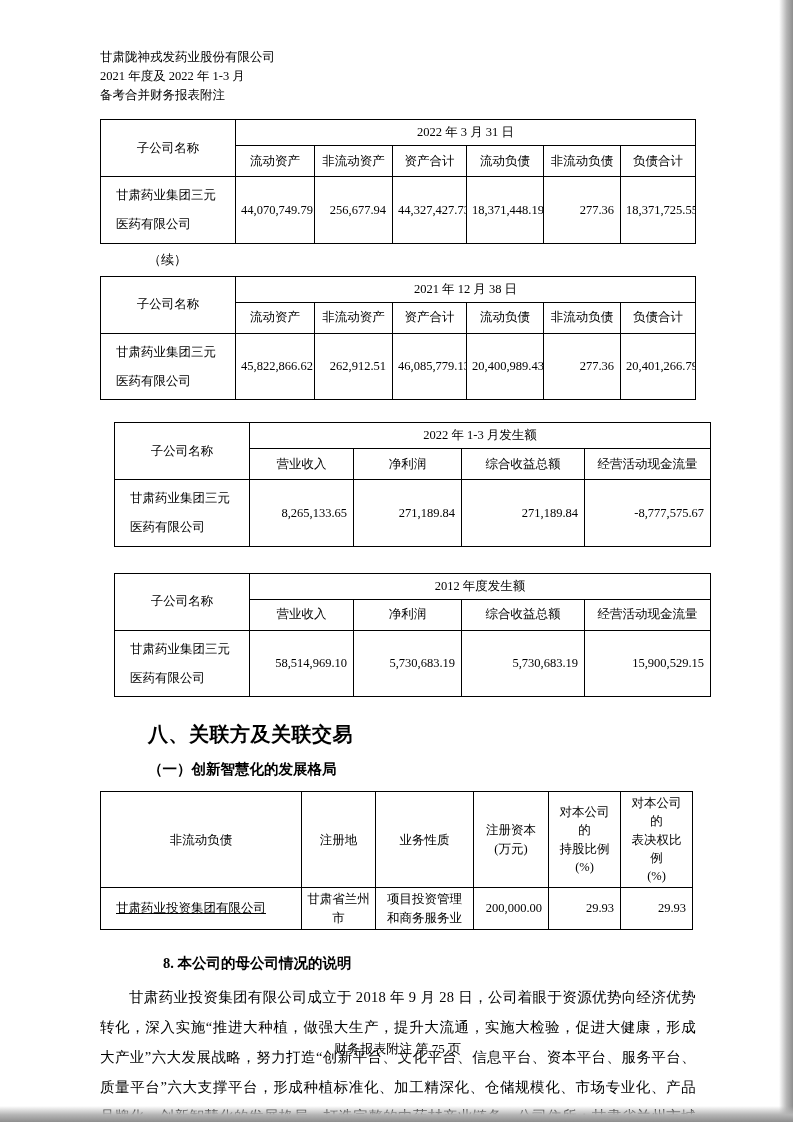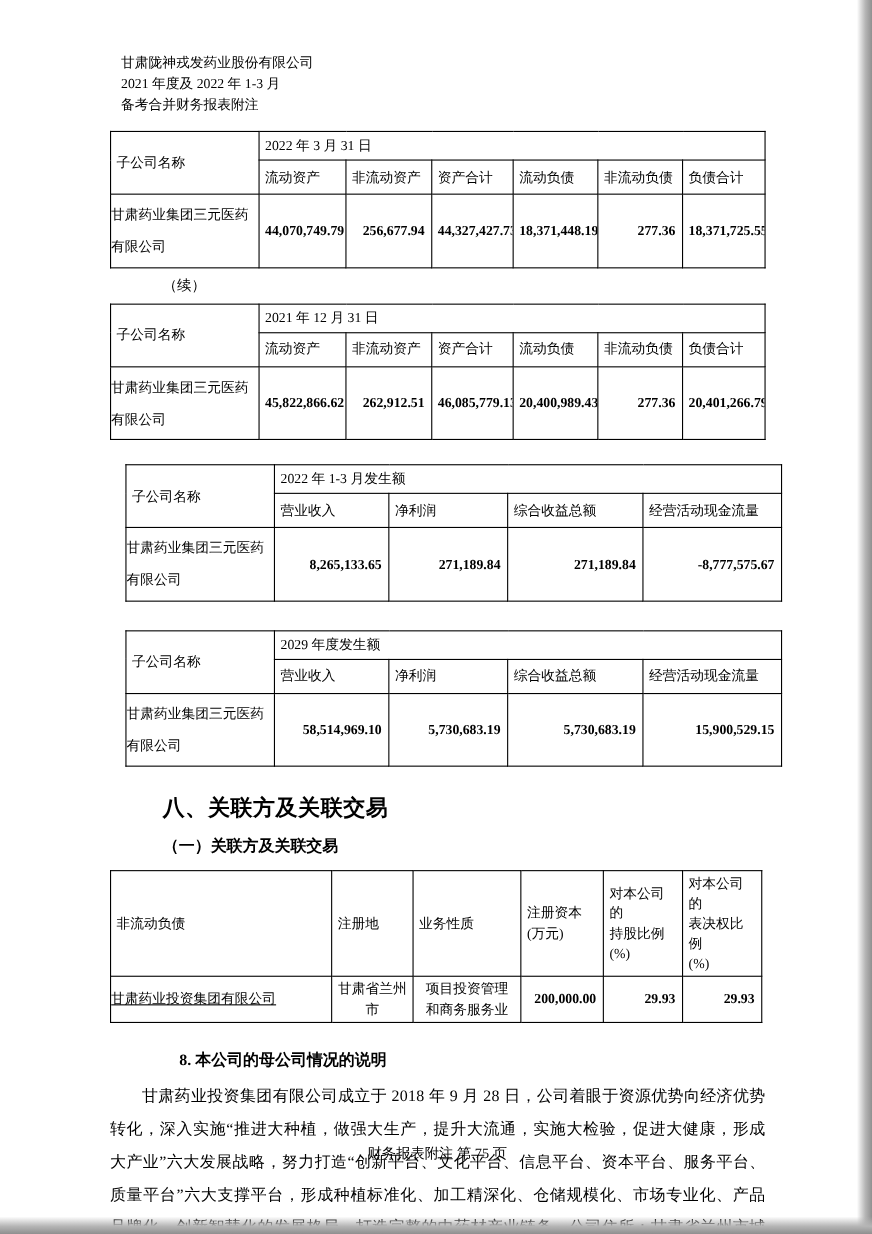--- a/index.html
+++ b/index.html
@@ -1,29 +1,29 @@
 <!DOCTYPE html>
 <html><head>
 <meta charset="utf-8">
 <style>
   * { margin:0; padding:0; box-sizing:border-box; }
   html,body { background:#ffffff; }
   body { font-family:"Liberation Serif","DejaVu Serif",serif; color:#000; }
   .page { position:relative; width:793px; height:1122px; background:#fff; overflow:hidden; }
   .content { position:absolute; left:100px; top:48px; width:596px; }
 
-  .doc-header { font-size:12.5px; line-height:1.5; margin-left:10px; margin-bottom:15px; }
+  .doc-header { font-size:12.5px; line-height:1.5; margin-left:0; margin-bottom:15px; }
 
   table { border-collapse:collapse; table-layout:fixed; font-size:12.5px; border:1.5px solid #000; }
   td { border:1px solid #000; padding:2px 5px; vertical-align:middle; overflow:hidden; }
-  .hdr { }
+  .hdr { text-align:center; }
   .period { height:26px; }
   .colhdr { height:31px; }
-  .name-cell { text-align:left; line-height:2.3; padding:4px 0; }
-  .num { text-align:right; padding-right:6px;font-weight:bold; }
+  .name-cell { text-align:left; line-height:2.3; padding:4px 15px; }
+  .num { text-align:right; padding-right:6px; }
   .data-row td { height:58px; }
 
   .t-balance { width:595px; }
   .t-income  { width:596px; margin-left:14px; }
   .t-parent  { width:592px; }
   .t-parent .hdr { line-height:1.45; }
   .pre { white-space:pre-line; }
   .t-parent .head-row td { height:48px; }
   .t-parent .data-row td { height:40px; }
   .t-parent .name-cell { line-height:1.5;text-decoration:underline; }
@@ -101,21 +101,21 @@
           <col style="width:79px">
           <col style="width:78px">
           <col style="width:74px">
           <col style="width:77px">
           <col style="width:77px">
           <col style="width:75px">
         </colgroup>
       <tbody>
         <tr>
           <td rowspan="2" class="hdr">子公司名称</td>
-          <td colspan="6" class="hdr period">2021 年 12 月 31 日</td>
+          <td colspan="6" class="hdr period">2021 年 12 月 38 日</td>
         </tr>
         <tr>
           <td class="hdr colhdr">流动资产</td>
           <td class="hdr colhdr">非流动资产</td>
           <td class="hdr colhdr">资产合计</td>
           <td class="hdr colhdr">流动负债</td>
           <td class="hdr colhdr">非流动负债</td>
           <td class="hdr colhdr">负债合计</td>
         </tr>
         <tr class="data-row">
@@ -167,40 +167,40 @@
       <colgroup>
           <col style="width:135px">
           <col style="width:104px">
           <col style="width:108px">
           <col style="width:123px">
           <col style="width:126px">
         </colgroup>
       <tbody>
         <tr>
           <td rowspan="2" class="hdr">子公司名称</td>
-          <td colspan="4" class="hdr period">2029 年度发生额</td>
+          <td colspan="4" class="hdr period">2012 年度发生额</td>
         </tr>
         <tr>
           <td class="hdr colhdr">营业收入</td>
           <td class="hdr colhdr">净利润</td>
           <td class="hdr colhdr">综合收益总额</td>
           <td class="hdr colhdr">经营活动现金流量</td>
         </tr>
         <tr class="data-row">
           <td class="name-cell">甘肃药业集团三元医药有限公司</td>
           <td class="num">58,514,969.10</td>
           <td class="num">5,730,683.19</td>
           <td class="num">5,730,683.19</td>
           <td class="num">15,900,529.15</td>
         </tr>
       </tbody>
     </table>
 
     <div class="h1">八、关联方及关联交易</div>
-    <div class="h2">（一）关联方及关联交易</div>
+    <div class="h2">（一）创新智慧化的发展格局</div>
 
     <table class="t-parent">
       <colgroup>
           <col style="width:201px">
           <col style="width:74px">
           <col style="width:98px">
           <col style="width:75px">
           <col style="width:72px">
           <col style="width:72px">
         </colgroup>

